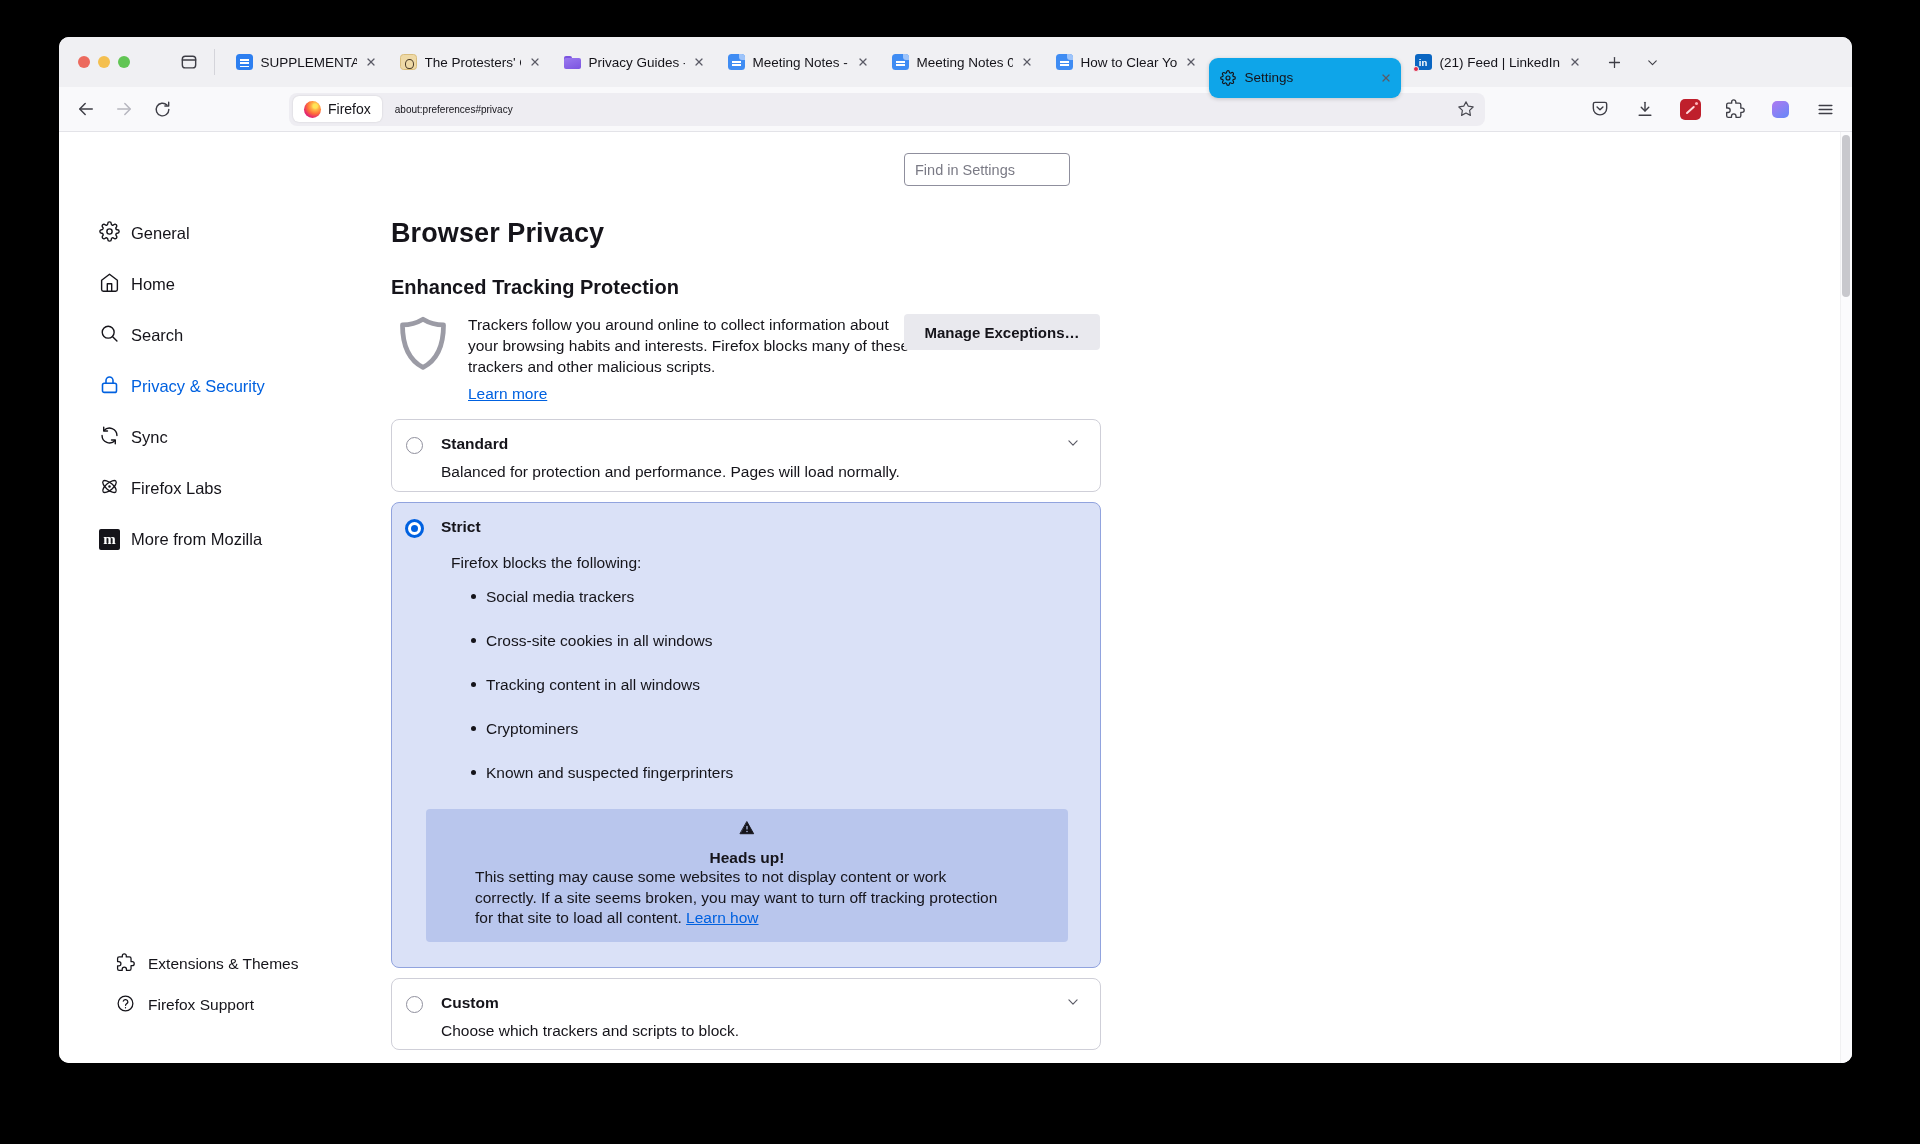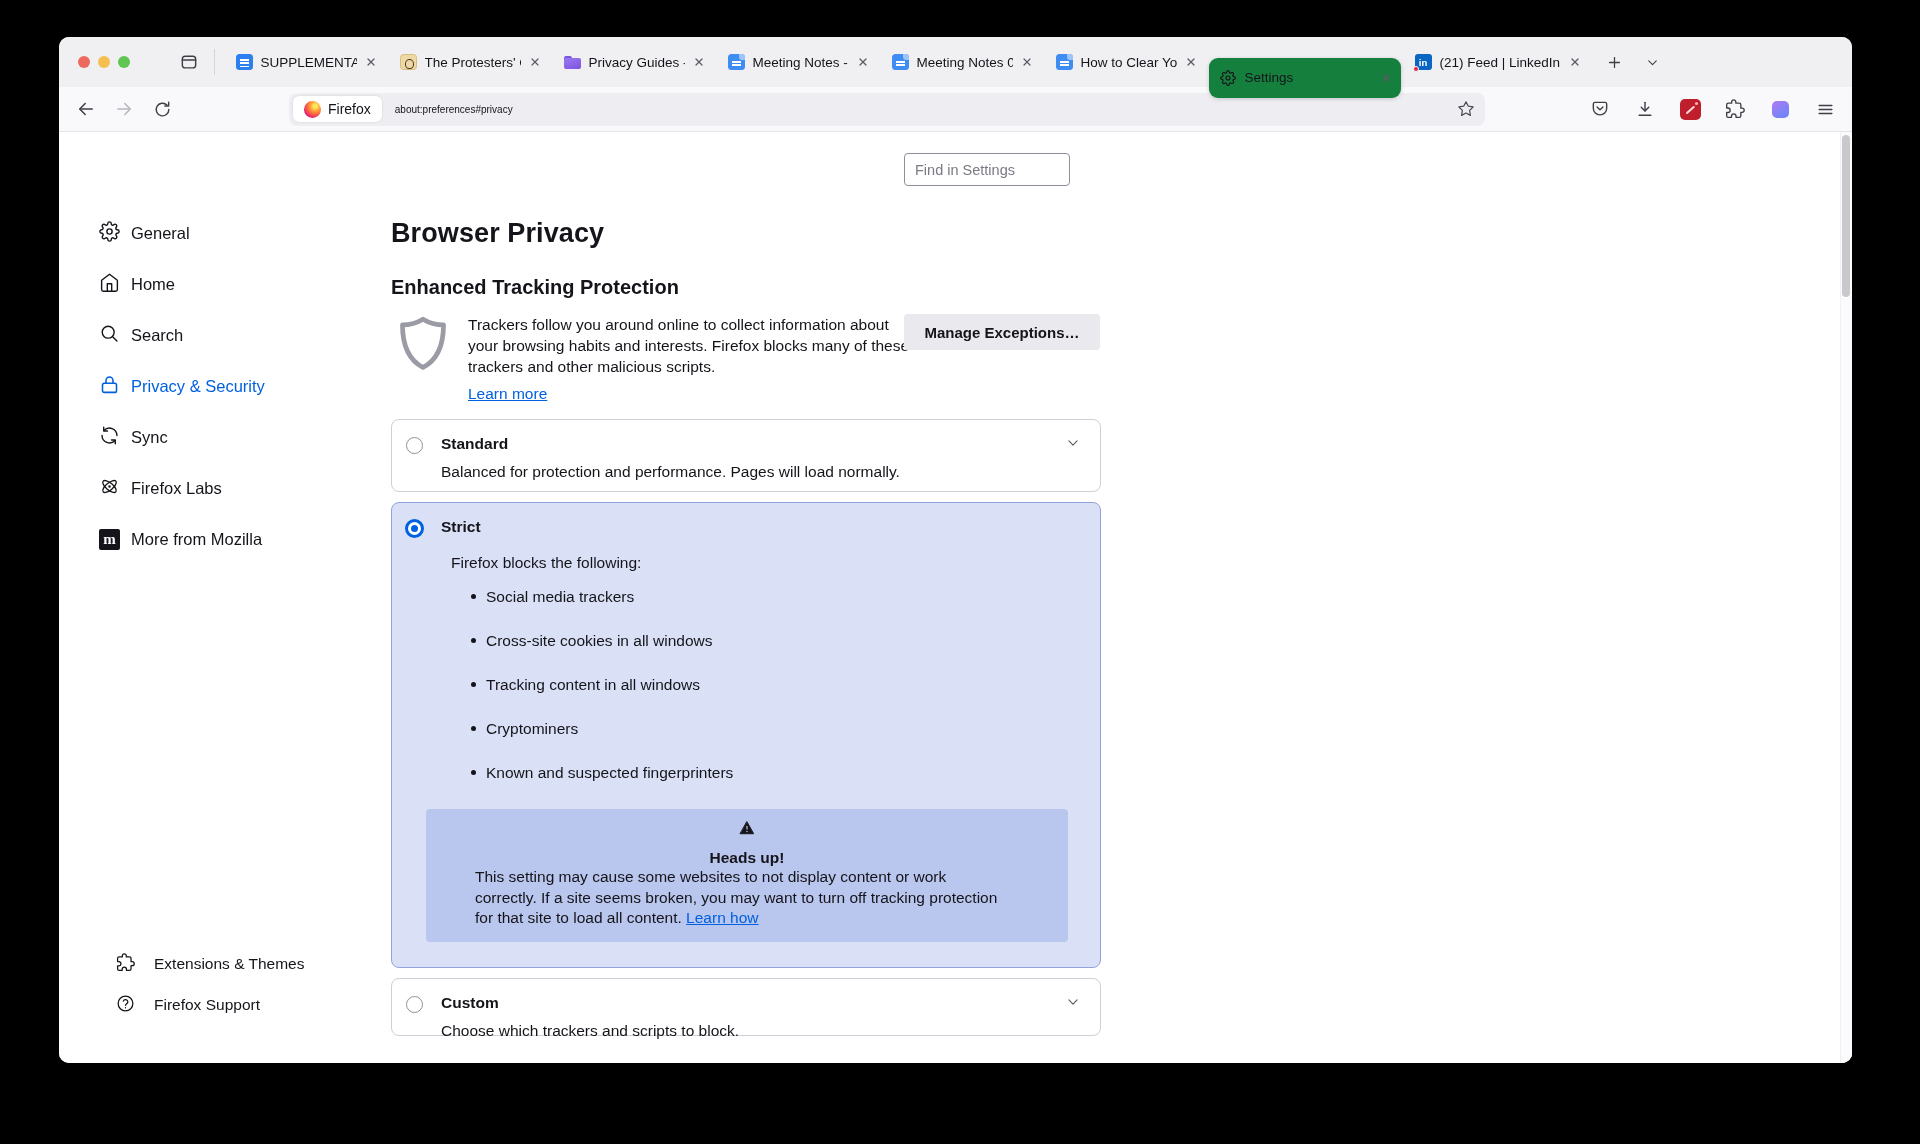--- a/index.html
+++ b/index.html
@@ -13,21 +13,21 @@
   .traffic { display:flex; gap:8px; margin-right:44px; }
   .traffic span { width:12px; height:12px; border-radius:50%; display:block; }
   .tl-close{ background:#ec6a5e; } .tl-min{ background:#f4bf4f; } .tl-zoom{ background:#61c554; }
   .icon-btn { display:flex; align-items:center; justify-content:center; width:30px; height:30px; border-radius:6px; color:#3e3e46; flex:0 0 auto; }
   .icon-btn svg { display:block; }
   .tab-sep { width:1px; height:26px; background:#d4d4da; margin:0 8px 0 10px; }
 
   .tabs { display:flex; align-items:center; height:100%; }
   .tab { display:flex; align-items:center; gap:8px; height:40px; margin:5px 1.5px; padding:0 9px 0 11px;
     width:161px; border-radius:9px; font-size:13.5px; color:#15141a; position:relative; flex:0 0 auto; }
-  .tab.active { background:#15803d; width:192px; box-shadow:0 1px 4px rgba(0,0,0,.18);margin-top:36px; }
+  .tab.active { background:#0ea5e9; width:192px; box-shadow:0 1px 4px rgba(0,0,0,.18);margin-top:36px; }
   .tab .title { flex:1; white-space:nowrap; overflow:hidden; }
   .tab .close { color:#5b5b66; display:flex; }
   .favicon { width:17px; height:16px; flex:0 0 auto; position:relative; }
 
   .fav-docs { background:#2d7ff0; border-radius:3.5px; }
   .fav-docs::after { content:""; position:absolute; left:4px; top:5px; width:9px; height:8px;
     background:repeating-linear-gradient(to bottom,#fff 0 1.6px, transparent 1.6px 3.4px); }
   .fav-doc { background:#3f8cf3; border-radius:3.5px; }
   .fav-doc::before { content:""; position:absolute; right:0; top:0; width:6px; height:6px; background:#9ec4fa; border-radius:0 3.5px 0 3px; }
   .fav-doc::after { content:""; position:absolute; left:4px; top:7px; width:9px; height:6px;
@@ -65,42 +65,42 @@
   .scroll-track { position:absolute; right:0; top:0; bottom:0; width:12px; background:#fbfbfd; border-left:1px solid #f0f0f2; }
   .scroll-thumb { position:absolute; right:2px; top:3px; width:8px; height:162px; background:#c8c8cd; border-radius:4px; }
 
   .sidebar { position:absolute; left:0; top:0; width:330px; height:100%; padding-top:80px; }
   .side-item { display:flex; align-items:center; height:42px; margin-bottom:9px; padding-left:40px; gap:11px; font-size:16.5px; cursor:default; }
   .side-item svg { flex:0 0 auto; }
   .side-item.selected { color:#0061e0; }
   .moz-badge { width:21px; height:21px; background:#15141a; border-radius:2px; color:#fff; display:flex; align-items:center; justify-content:center;
     font-family:"Liberation Serif", serif; font-weight:bold; font-size:15px; line-height:1; }
   .side-footer { position:absolute; left:0; bottom:32px; width:100%; }
-  .side-footer .side-item { height:30px; margin-bottom:11px; font-size:15.5px; gap:19px; padding-left:57px; }
+  .side-footer .side-item { height:30px; margin-bottom:11px; font-size:15.5px; gap:13px; padding-left:57px; }
 
   .main { position:absolute; left:332px; top:0; width:710px; height:100%; padding-top:86px; }
   .find-input { position:absolute; left:513px; top:21px; width:166px; height:33px; border:1px solid #8f8f9d; border-radius:4px;
     padding:0 10px; font-size:14.5px; font-family:"Liberation Sans", sans-serif; background:#fff; color:#15141a; }
   .find-input::placeholder { color:#7a7a85; }
 
   h1 { font-size:27px; font-weight:700; letter-spacing:.1px; }
   h2 { font-size:20px; font-weight:700; margin-top:27px; }
 
   .etp-row { margin-top:15px; display:flex; align-items:flex-start; }
   .shield { flex:0 0 auto; margin-left:3px; color:#9b9ba5; }
   .etp-text { margin-left:16px; width:445px; font-size:15.5px; line-height:21px; }
   .link { color:#0061e0; text-decoration:underline; cursor:pointer; }
   .etp-text .link { display:inline-block; margin-top:6px; }
   .manage-btn { position:absolute; right:1px; width:196px; height:36px; background:#e9e9ee; border:none; border-radius:4px;
     font-family:"Liberation Sans", sans-serif; font-size:15px; font-weight:600; color:#15141a; cursor:pointer; }
 
   .opt-card { position:relative; border:1px solid #cfcfd8; border-radius:8px; background:#fff; padding:15px 18px 15px 49px; }
   .opt-card.first { margin-top:15px; height:73px; }
   .opt-card.strict { margin-top:10px; height:466px; background:#dae1f7; border-color:#91a3de; }
-  .opt-card.custom { margin-top:10px; height:58px; }
+  .opt-card.custom { margin-top:10px; height:72px; }
   .radio { position:absolute; left:14px; top:17px; width:17px; height:17px; border-radius:50%; border:1.5px solid #8f8f9d; background:#fff; }
   .radio.checked { border:3px solid #0061e0; width:19px; height:19px; left:13px; top:16px; }
   .radio.checked::after { content:""; position:absolute; left:50%; top:50%; width:7px; height:7px; margin:-3.5px 0 0 -3.5px; border-radius:50%; background:#0061e0; }
   .opt-title { font-size:15.5px; font-weight:700; }
   .opt-desc { margin-top:10px; font-size:15.5px; }
   .card-chevron { position:absolute; right:20px; top:16px; color:#5b5b66; }
 
   .blocks-heading { margin-top:18px; margin-left:10px; font-size:15.5px; }
   .blocks-list { margin:14px 0 0 28px; list-style:none; }
   .blocks-list li { position:relative; font-size:15.5px; line-height:21px; margin-bottom:23px; padding-left:17px; }

